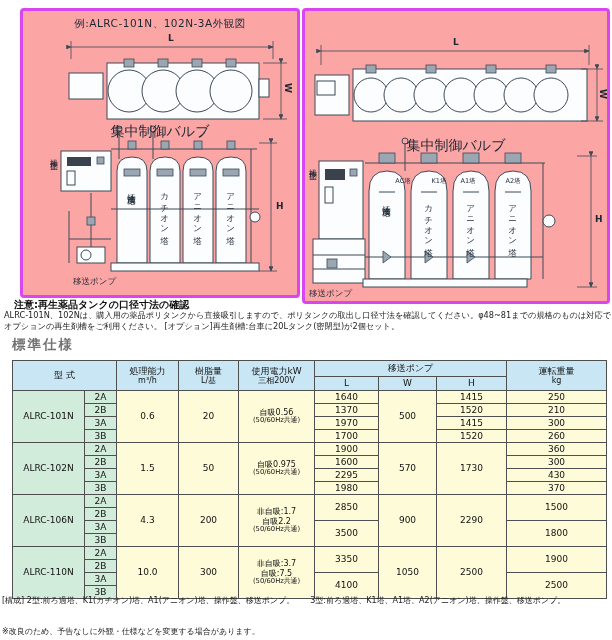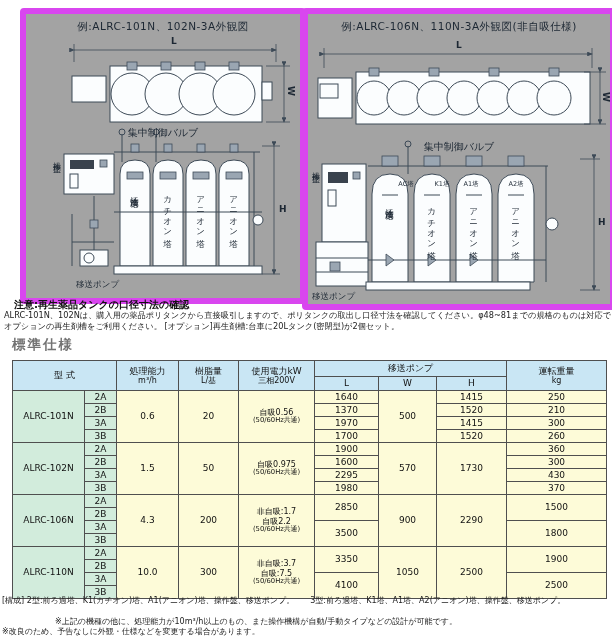--- a/index.html
+++ b/index.html
@@ -1,25 +1,25 @@
 <!DOCTYPE html>
 <html><head>
 <meta charset="utf-8">
 <style>
   html,body{margin:0;padding:0;background:#ffffff;}
   #page{position:relative;width:612px;height:640px;background:#ffffff;overflow:hidden;
         font-family:"DejaVu Sans",sans-serif;color:#1a1a1a;}
-  .panel{position:absolute;background:#a3a3a3;border:6px solid #d946ef;border-radius:4px;}
+  .panel{position:absolute;background:#fca5a5;border:3px solid #d946ef;border-radius:4px;}
   .panel svg{position:absolute;left:0;top:0;}
   .lbl{position:absolute;color:#1c2733;white-space:nowrap;}
   .title{font-size:10.5px;letter-spacing:0.5px;text-align:center;left:0;right:0;}
   .dim{font-size:9px;font-weight:bold;}
   .rot{transform:rotate(90deg);transform-origin:center;}
   .vert{writing-mode:vertical-rl;text-orientation:upright;letter-spacing:1px;}
-  .small9{font-size:10px;}
+  .small9{font-size:14px;}
   .small85{font-size:8.5px;}
   .code{font-size:6.5px;text-align:center;}
   .note-h{position:absolute;font-size:10px;font-weight:bold;color:#111;}
   .note-l{position:absolute;font-size:8.2px;color:#222;white-space:nowrap;}
   .sec-title{position:absolute;font-size:13.5px;font-weight:bold;color:#737373;letter-spacing:2px;}
   table.spec{position:absolute;left:12px;top:360px;width:594px;border-collapse:collapse;
              table-layout:fixed;background:#fdfbd8;}
   table.spec td,table.spec th{border:1px solid #4f4f4f;text-align:center;vertical-align:middle;
              padding:0;font-size:9px;font-weight:normal;line-height:1.15;color:#111;}
   table.spec th{background:#c9e6f4;}
@@ -180,21 +180,20 @@
 
       <line class="stroke" x1="238" y1="152" x2="238" y2="268"></line>
       <circle class="fillw" cx="244" cy="210" r="6"></circle>
 
       <rect class="fillw" x="58" y="268" width="164" height="8"></rect>
 
       <line class="dimline" x1="286" y1="145" x2="286" y2="276" marker-start="url(#arr)" marker-end="url(#arr)"></line>
       <line class="dimline" x1="272" y1="145" x2="292" y2="145"></line>
       <line class="dimline" x1="272" y1="276" x2="292" y2="276"></line>
     </svg>
-    <span class="lbl title" style="top:6px;">例:ALRC-106N、110N-3A外観図(非自吸仕様)</span>
     <span class="lbl dim" style="left:148px;top:26px;">L</span>
     <span class="lbl dim rot" style="left:293px;top:78px;">W</span>
     <span class="lbl small9" style="left:0;right:0;top:126px;text-align:center;">集中制御バルブ</span>
     <span class="lbl vert" style="left:1px;top:152px;font-size:8px;">操作盤</span>
     <span class="lbl code" style="left:50px;top:166px;width:30px;padding-left:33px;">AC塔</span>
     <span class="lbl code" style="left:109px;top:166px;width:50px;">K1塔</span>
     <span class="lbl code" style="left:151px;top:166px;width:24px;">A1塔</span>
     <span class="lbl code" style="left:193px;top:166px;width:30px;">A2塔</span>
     <span class="lbl vert small85" style="left:76px;top:188px;">活性炭塔</span>
     <span class="lbl vert small85" style="left:118px;top:188px;">カチオン塔</span>
@@ -363,16 +362,15 @@
       <td rowspan="2">4100</td>
       <td rowspan="2">2500</td>
     </tr>
     <tr>
       <td class="variant body-row">3B</td>
     </tr>
   </tbody>
     </table>
 
   <span class="fn" style="left:2px;top:595px;">[構成] 2型:前ろ過塔、K1(カチオン)塔、A1(アニオン)塔、操作盤、移送ポンプ。　　3型:前ろ過塔、K1塔、A1塔、A2(アニオン)塔、操作盤、移送ポンプ。</span>
-  <span class="fn" style="left:55px;top:616px;">※上記の機種の他に、処理能力が10m³/h以上のもの、また操作機構が自動/手動タイプなどの設計が可能です。</span>
   <span class="fn" style="left:2px;top:626px;">※改良のため、予告なしに外観・仕様などを変更する場合があります。</span>
 
 </div>
 
 </body></html>

